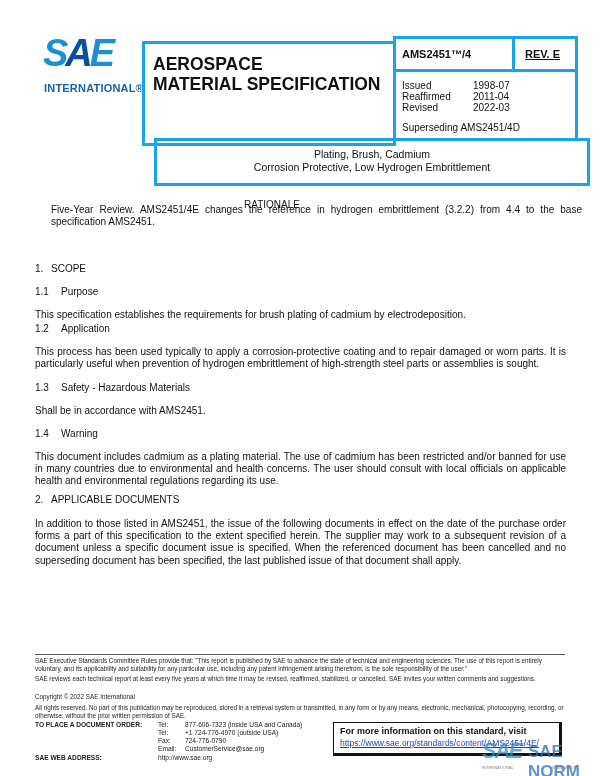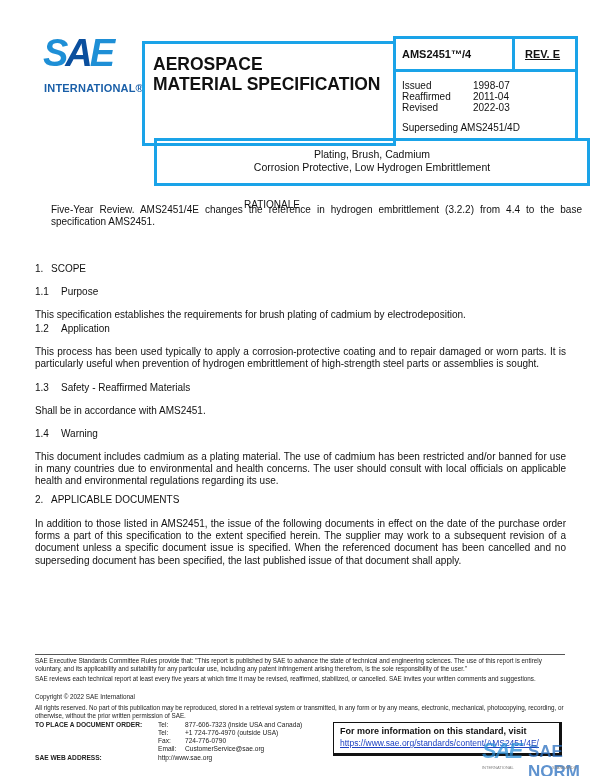--- a/index.html
+++ b/index.html
@@ -93,21 +93,21 @@
   <span class="n">1.1</span><span>Purpose</span>
 </div>
 <div class="p" style="top:309px;">This specification establishes the requirements for brush plating of cadmium by electrodeposition.</div>
 
 <div class="h" style="top:323px;">
   <span class="n">1.2</span><span>Application</span>
 </div>
 <div class="p" style="top:346px;">This process has been used typically to apply a corrosion-protective coating and to repair damaged or worn parts. It is particularly useful when prevention of hydrogen embrittlement of high-strength steel parts or assemblies is sought.</div>
 
 <div class="h" style="top:382px;">
-  <span class="n">1.3</span><span>Safety - Reaffirmed Materials</span>
+  <span class="n">1.3</span><span>Safety - Hazardous Materials</span>
 </div>
 <div class="p" style="top:405px;">Shall be in accordance with AMS2451.</div>
 
 <div class="h" style="top:428px;">
   <span class="n">1.4</span><span>Warning</span>
 </div>
 <div class="p" style="top:451px;">This document includes cadmium as a plating material. The use of cadmium has been restricted and/or banned for use in many countries due to environmental and health concerns. The user should consult with local officials on applicable health and environmental regulations regarding its use.</div>
 
 <div class="h" style="top:494px;">
   <span class="n2">2.</span><span>APPLICABLE DOCUMENTS</span>

